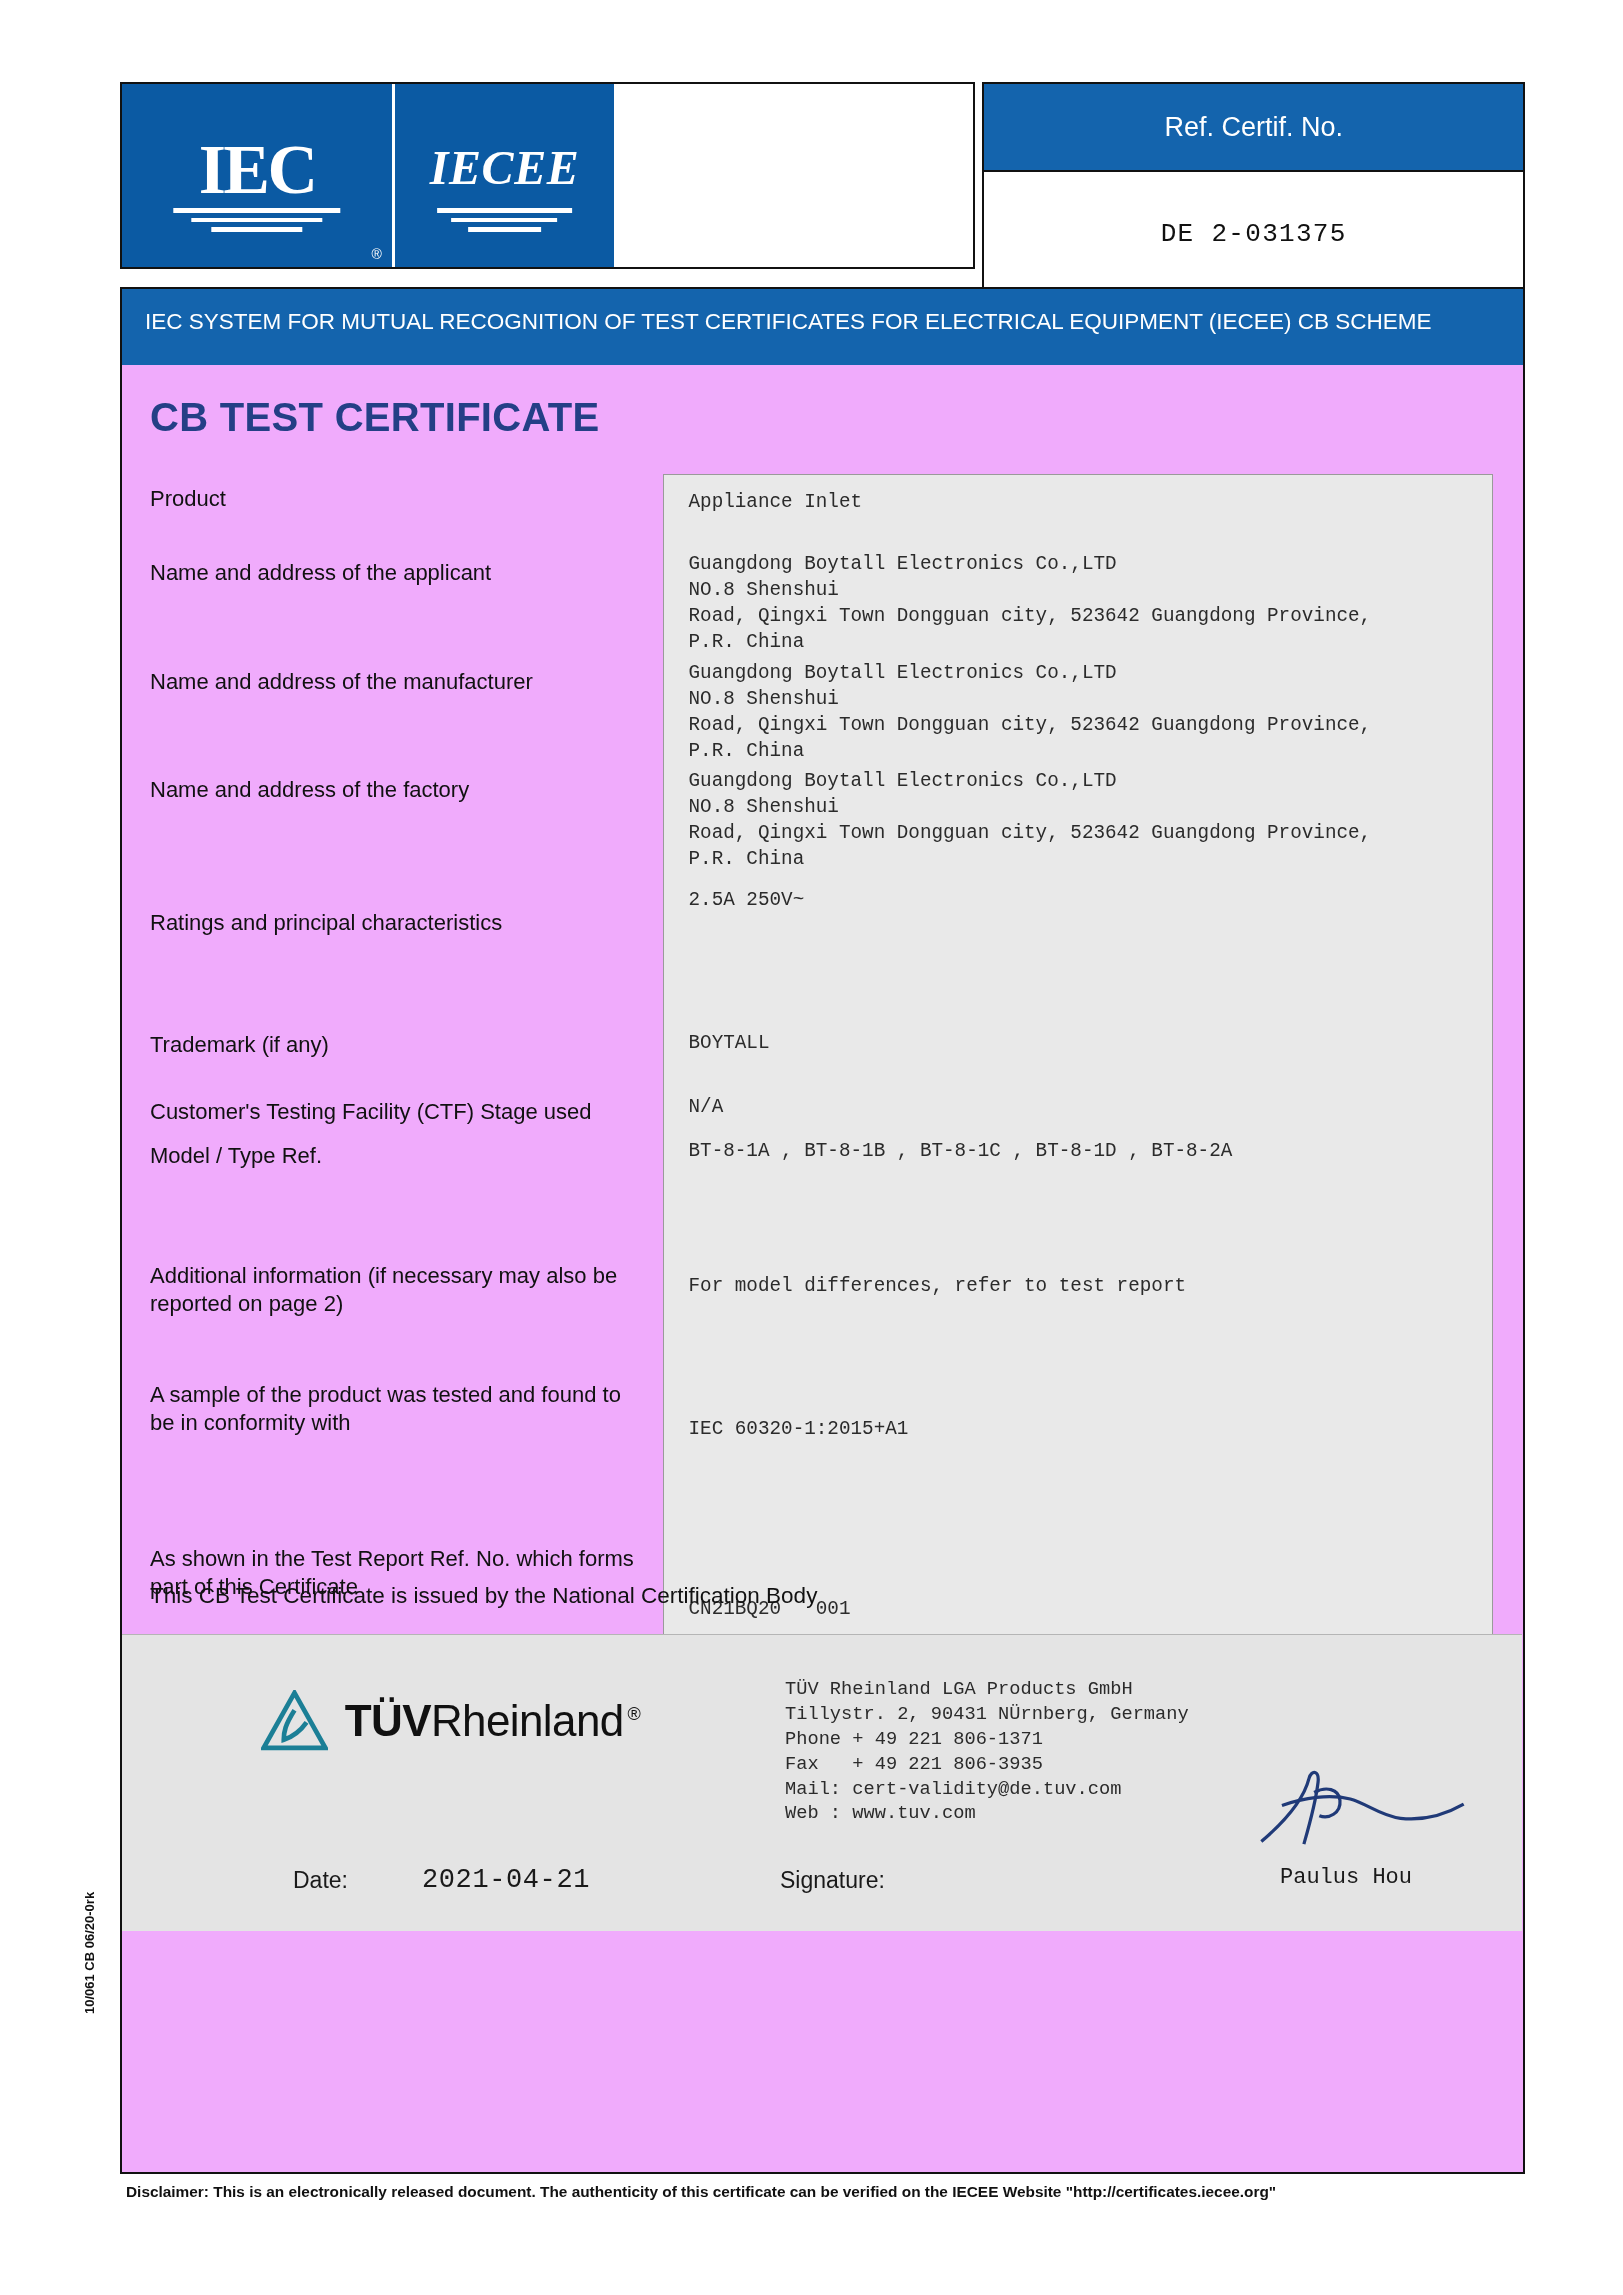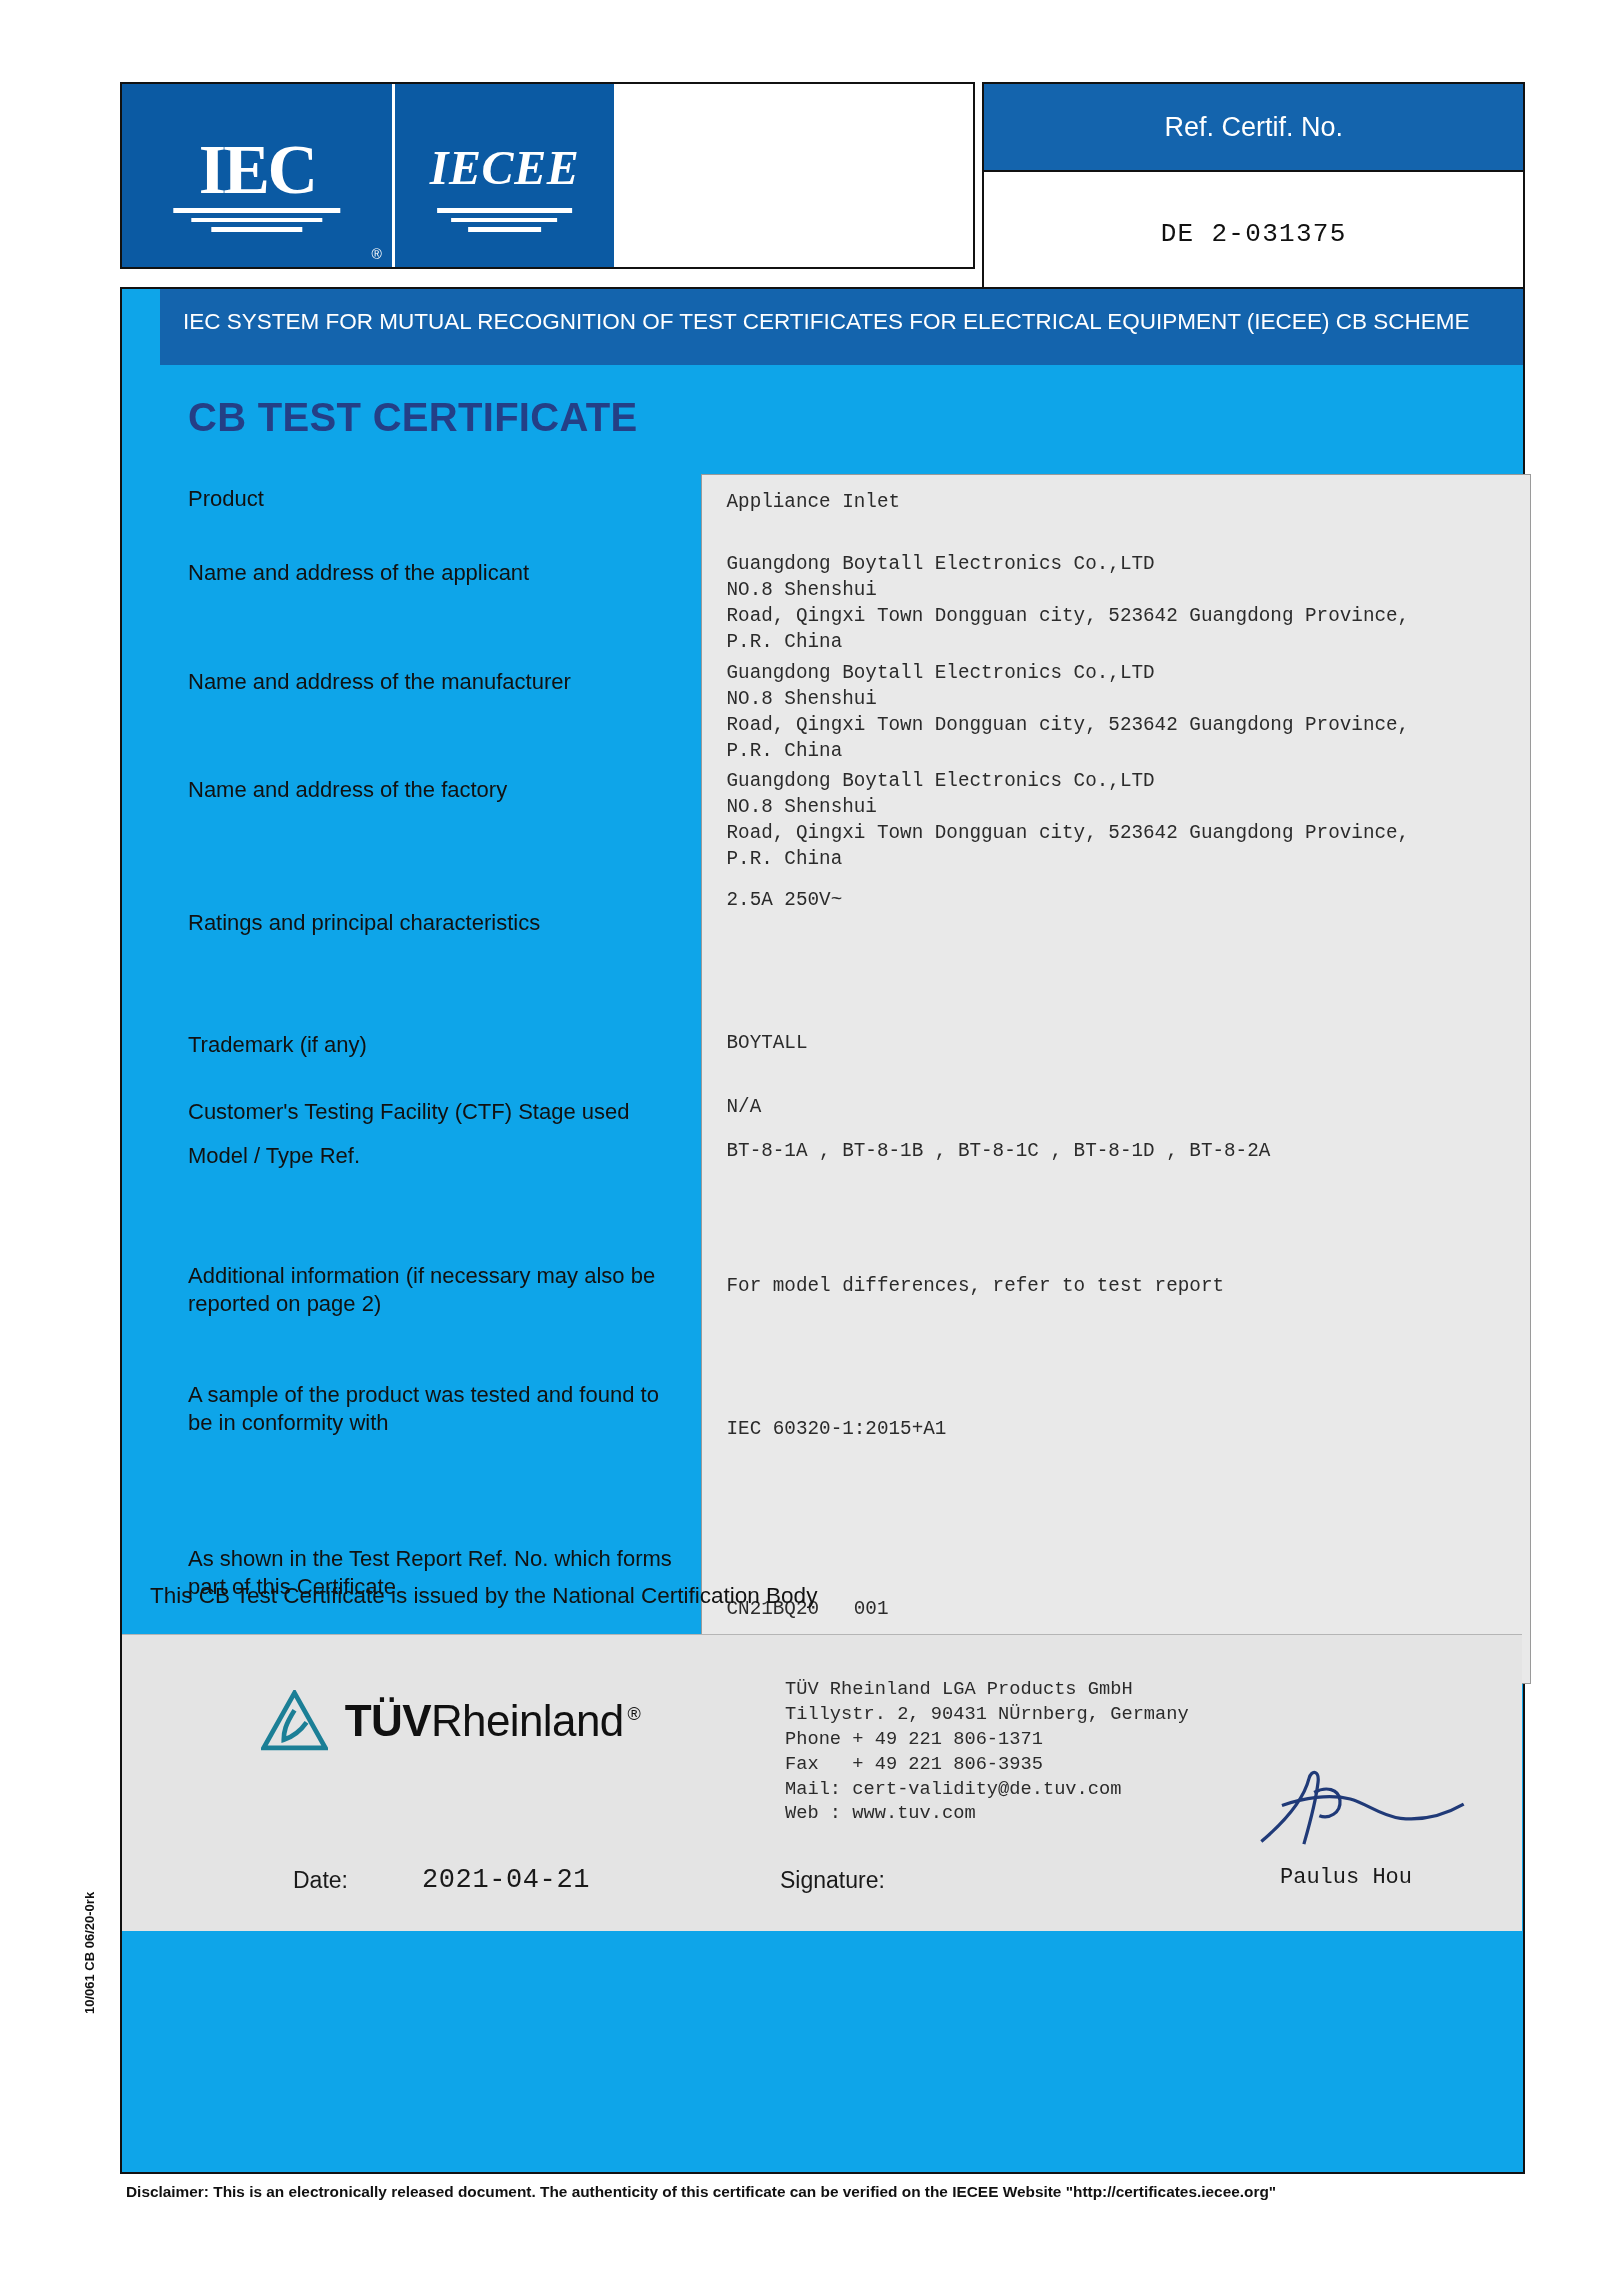--- a/index.html
+++ b/index.html
@@ -139,22 +139,21 @@
 
   
   .main-frame {
     position: absolute;
     left: 120px;
     top: 287px;
     width: 1405px;
     height: 1887px;
     border: 2.6px solid #111;
     box-sizing: border-box;
-    background: #0ea5e9;
-    padding-left: 38px;
+    background: #f0abfc;
   }
   .scheme-band {
     background: #1464ad;
     color: #ffffff;
     font-size: 22.5px;
     line-height: 1.45;
     padding: 16.7px 23px 19.3px 23px;
     min-height: 76px;
     box-sizing: border-box;
   }

